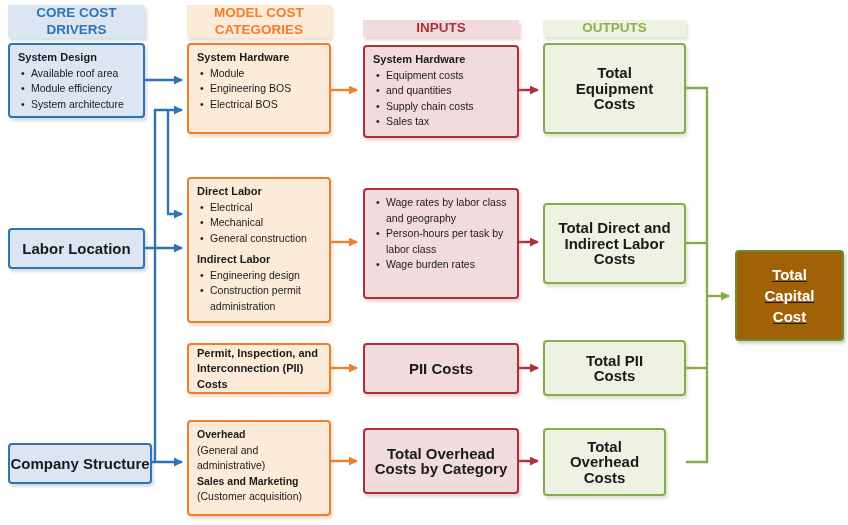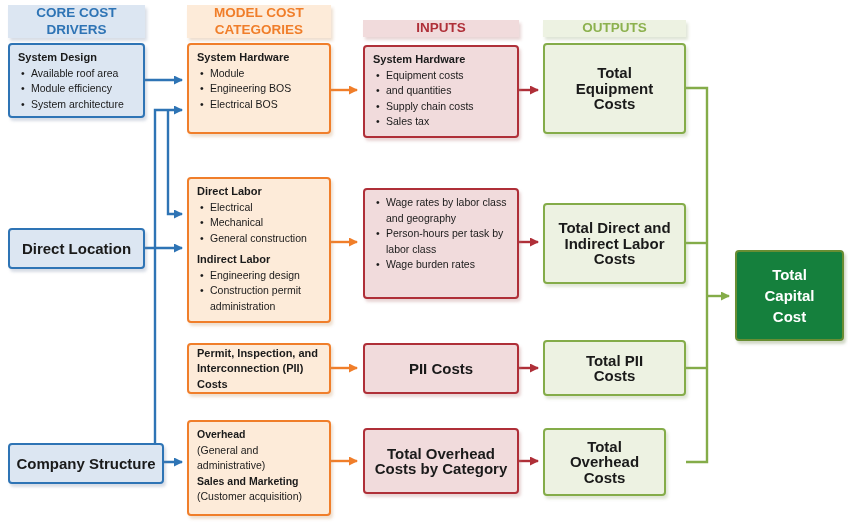--- a/index.html
+++ b/index.html
@@ -13,21 +13,21 @@
   .colhead.blue   { color:#2E74B5; }
   .colhead.orange { color:#F07E2A; }
   .colhead.red    { color:#AF2F38; }
   .colhead.green  { color:#8CB14E; }
 
   .box { position:absolute; box-sizing:border-box; border:2px solid; border-radius:4px; }
   .blue   { border-color:#2E74B5; background:#DCE6F2; box-shadow:2px 3px 3px rgba(110,130,160,.28); }
   .orange { border-color:#F07E2A; background:#FDEBD9; box-shadow:2px 3px 3px rgba(200,150,100,.30); }
   .red    { border-color:#AF2F38; background:#F1DBDC; box-shadow:2px 3px 3px rgba(185,125,125,.32); }
   .green  { border-color:#84AC49; background:#EDF2E2; box-shadow:2px 3px 3px rgba(150,170,120,.30); }
-  .tcc    { border:2.5px solid #688D33; background:#15803d; box-shadow:2px 3px 3px rgba(120,140,90,.35); }
+  .tcc    { border:2.5px solid #688D33; background:#a16207; box-shadow:2px 3px 3px rgba(120,140,90,.35);text-decoration:underline; }
 
   .pad { padding:5px 5px 4px 8px; }
   .title  { font-weight:bold; font-size:11px; line-height:15.5px; }
   .bullet { font-size:10.5px; line-height:15.5px; padding-left:13px; position:relative; }
   .bullet::before { content:"\2022"; position:absolute; left:3px; }
   .gap { height:6px; }
   .plain { font-size:10.5px; line-height:15.5px; }
   .bline { font-weight:bold; font-size:10.5px; line-height:15.5px; }
 
   .center { display:flex; align-items:center; justify-content:center; text-align:center; }
@@ -102,23 +102,23 @@
     <div>OUTPUTS</div>
   </div>
 
   <div class="box blue pad" style="left:8px; top:43px; width:137px; height:75px;">
     <div class="title">System Design</div>
     <div class="bullet">Available roof area</div>
     <div class="bullet">Module efficiency</div>
     <div class="bullet">System architecture</div>
   </div>
   <div class="box blue center" style="left:8px; top:228px; width:137px; height:41px;">
-    <div class="ctext">Direct Location</div>
+    <div class="ctext">Labor Location</div>
   </div>
-  <div class="box blue center" style="left:8px; top:443px; width:156px; height:41px;">
+  <div class="box blue center" style="left:8px; top:443px; width:144px; height:41px;">
     <div class="ctext">Company Structure</div>
   </div>
 
   <div class="box orange pad" style="left:187px; top:43px; width:144px; height:91px;">
     <div class="title">System Hardware</div>
     <div class="bullet">Module</div>
     <div class="bullet">Engineering BOS</div>
     <div class="bullet">Electrical BOS</div>
   </div>
   <div class="box orange pad" style="left:187px; top:177px; width:144px; height:146px;">

